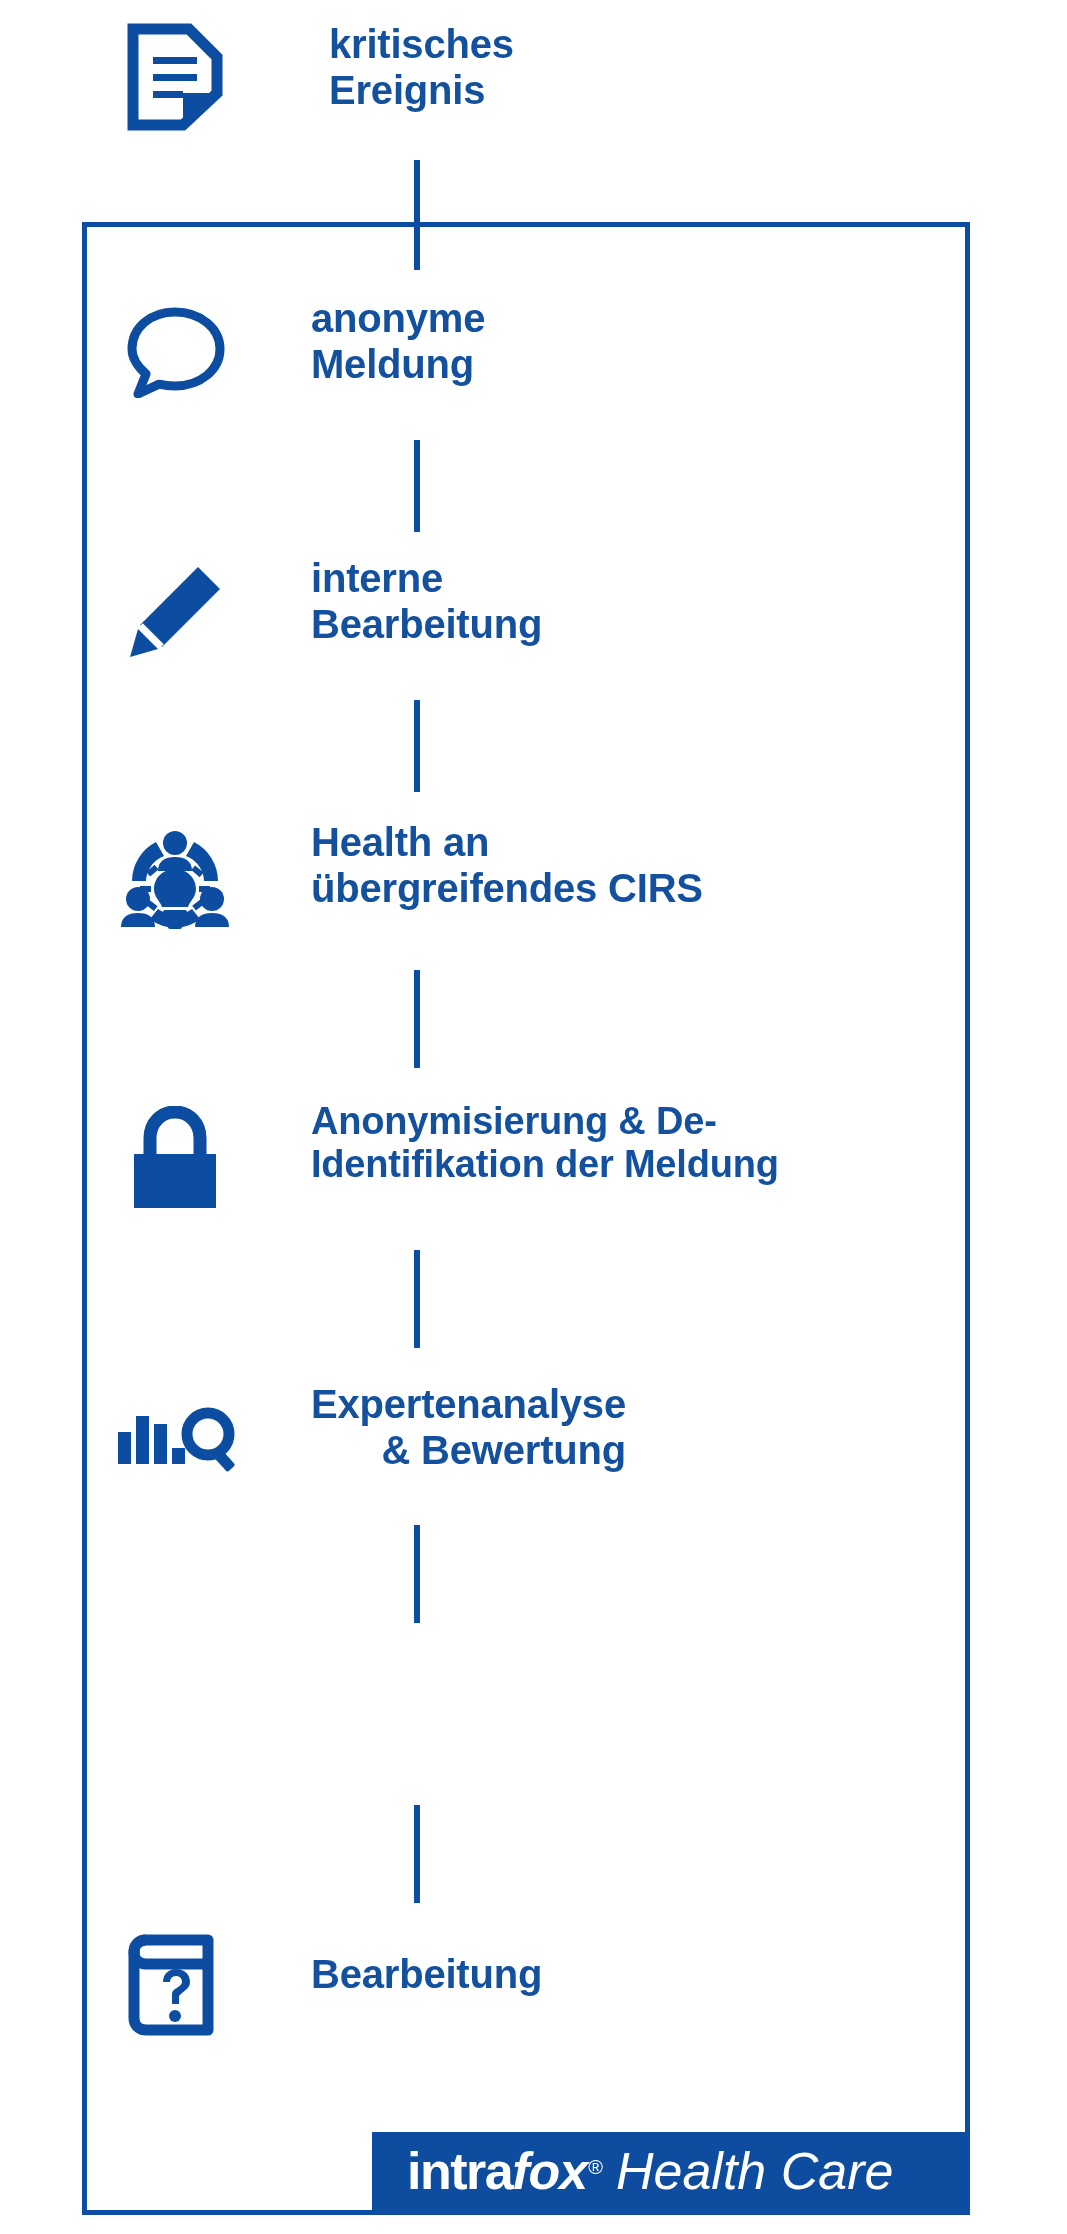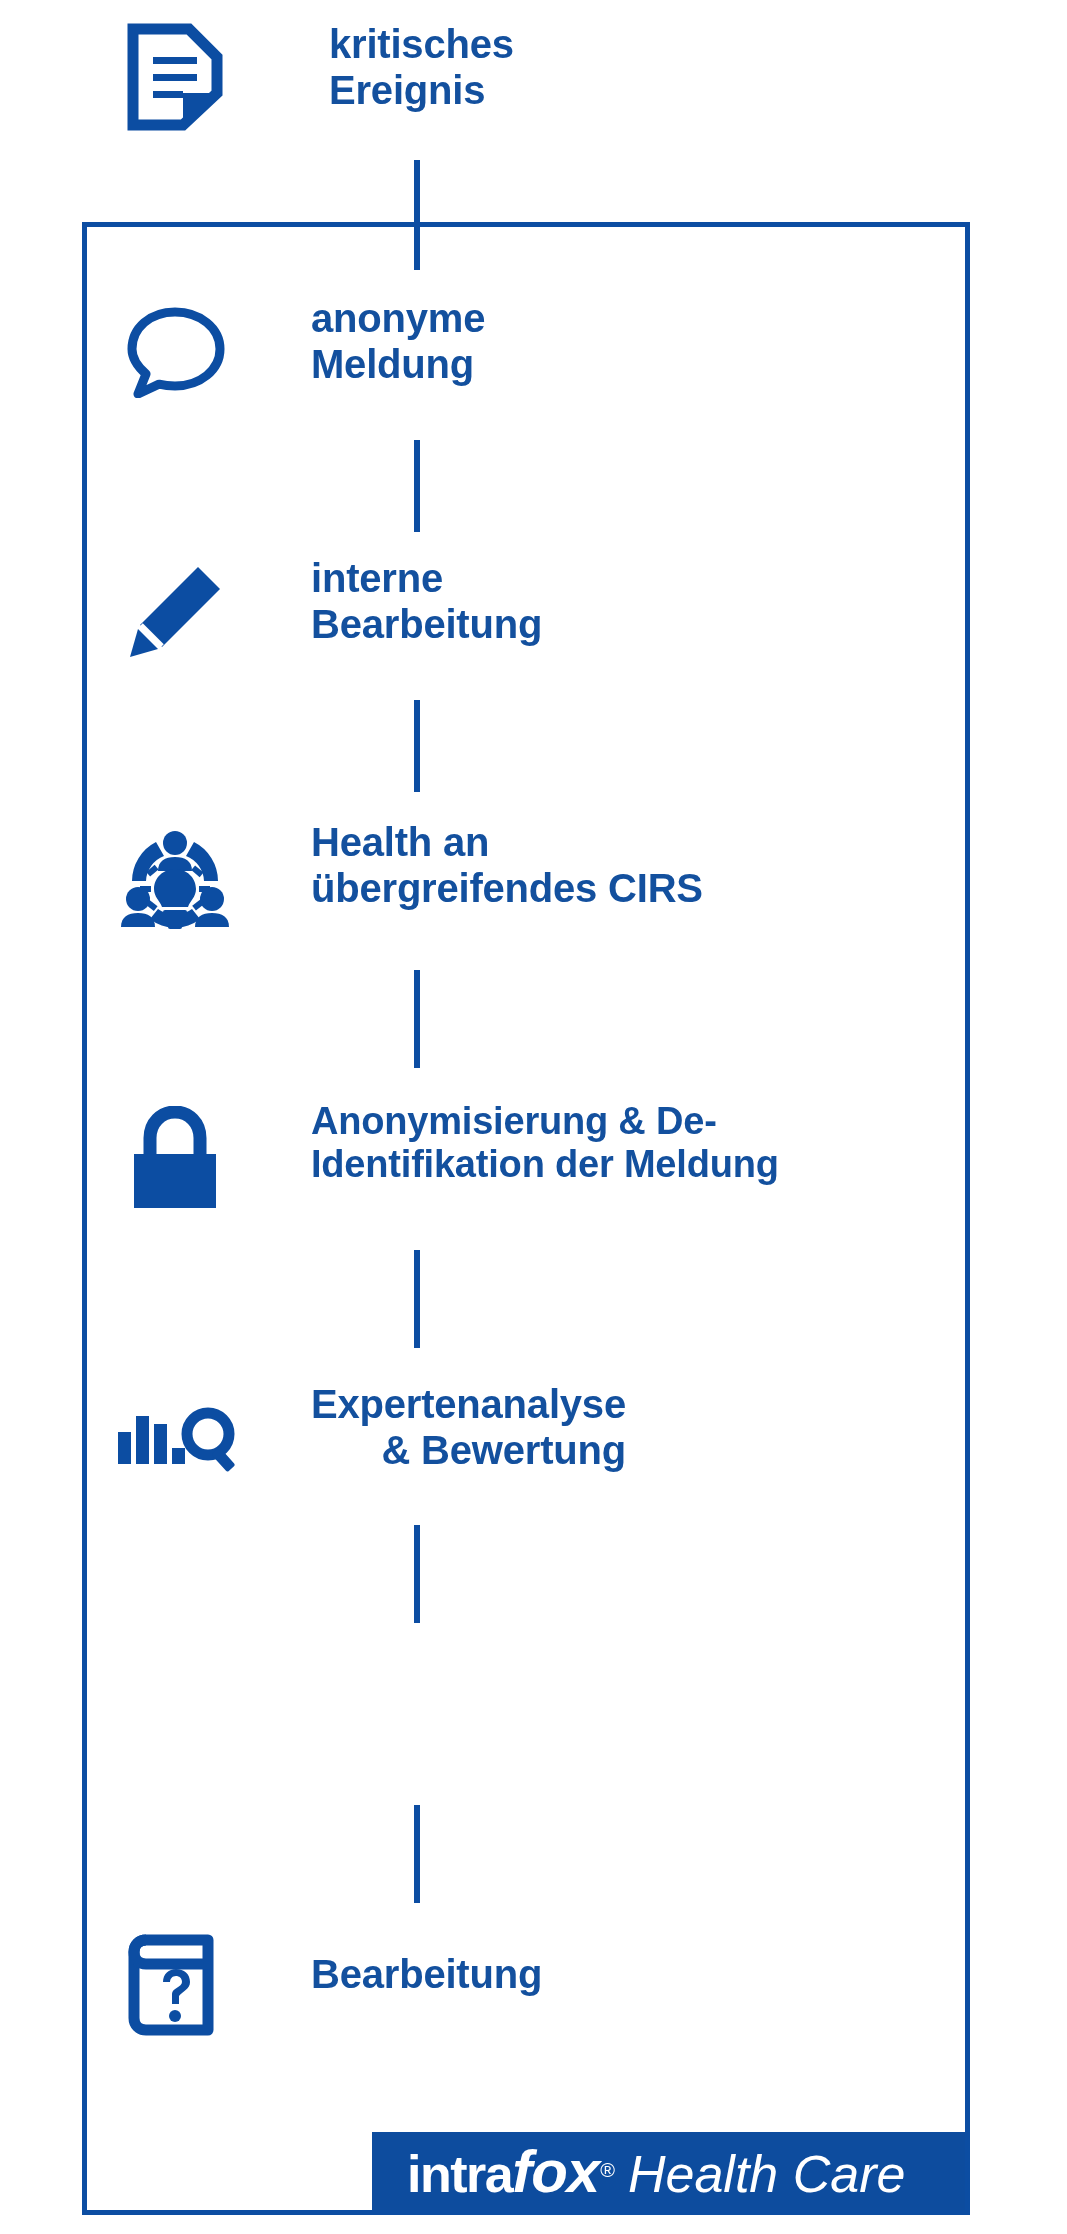--- a/index.html
+++ b/index.html
@@ -90,21 +90,21 @@
     font-family:"Liberation Sans", sans-serif;
     font-weight:bold;
     font-size:52px;
     letter-spacing:-1.5px;
     vertical-align:baseline;
   }
   .logo-fox{
     font-family:"Liberation Sans", sans-serif;
     font-weight:bold;
     font-style:italic;
-    font-size:60px;
+    font-size:52px;
     letter-spacing:-1px;
     vertical-align:baseline;
   }
   .logo-reg{
     font-family:"Liberation Sans", sans-serif;
     font-size:20px;
     vertical-align:super;
     position:relative;
     top:-14px;
     left:1px;

